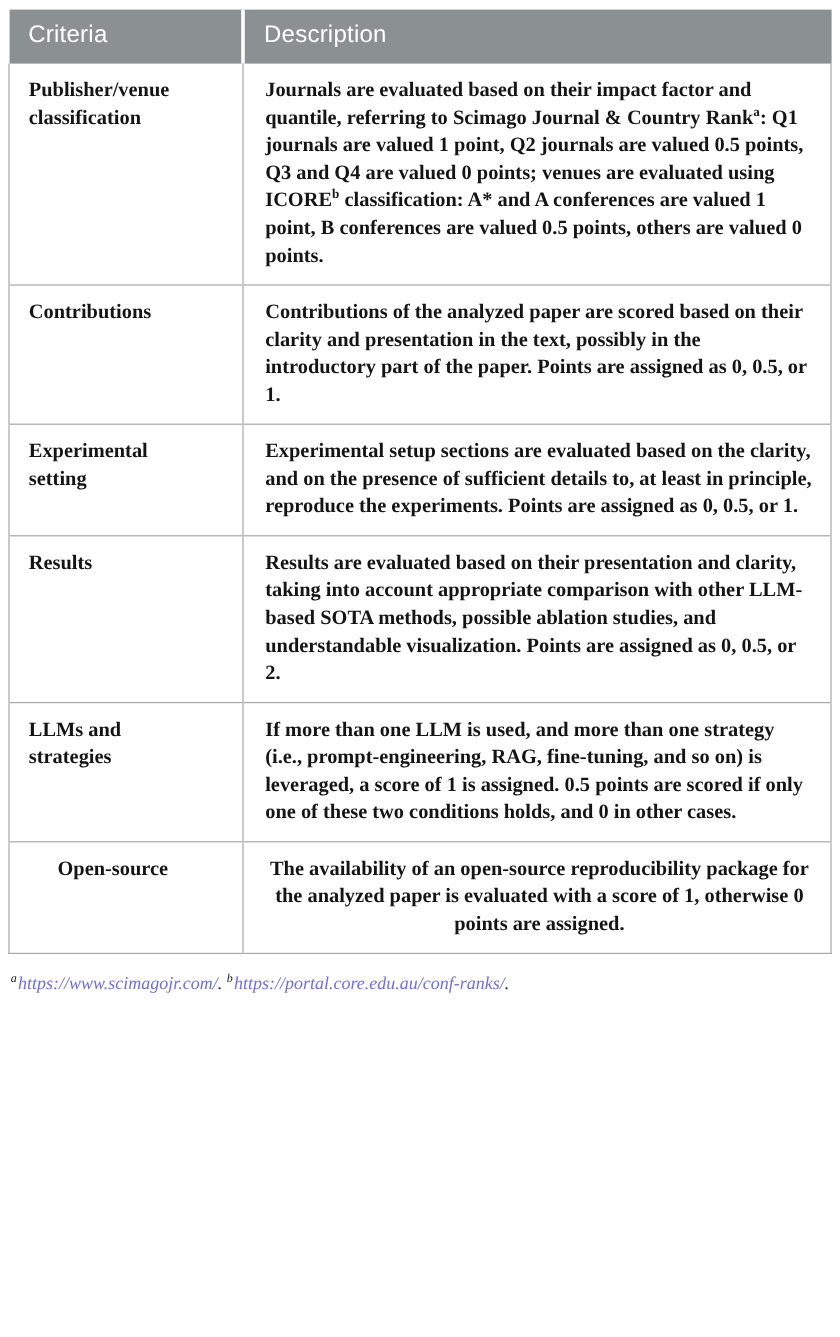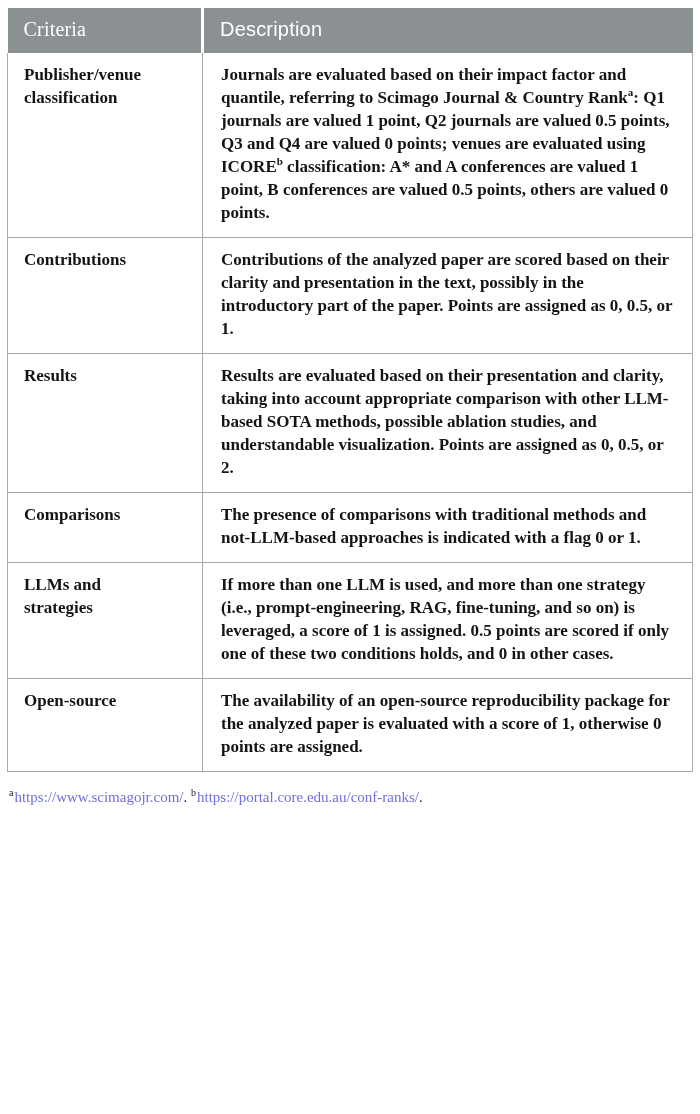--- a/index.html
+++ b/index.html
@@ -32,52 +32,53 @@
     color: var(--header-text);
     font-family: "Liberation Sans", "DejaVu Sans", sans-serif;
     font-weight: 400;
     font-size: 20px;
     letter-spacing: 0.2px;
     text-align: left;
     vertical-align: middle;
     height: 45px;
     padding: 8px 10px 10px 16px;
   }
-  th.col-criteria { width: 195px; font-family: Liberation Serif, serif; }
+  th.col-criteria { width: 195px; }
   th.col-description { border-left: 3px solid #ffffff; }
   tbody td {
     vertical-align: top;
     font-size: 17px;
     line-height: 23px;
     color: var(--body-text);
     padding: 10px 10px 13px 16px;
     font-weight: bold;
   }
   td.cell-criteria { padding-right: 38px; }
   td.cell-description {
     border-left: 1px solid var(--border);
     padding-left: 18px;
     padding-right: 14px;
     margin-top: 32px;
   }
   tbody td:first-child { border-left: 1px solid var(--border); }
   tbody td:last-child  { border-right: 1px solid var(--border); }
   tbody tr + tr td     { border-top: 1px solid var(--border); }
-  tbody tr:last-child td { border-bottom: 1px solid var(--border); }
+  tbody tr:last-child td { border-bottom: 1px solid var(--border); text-align: center; }
   sup {
     font-size: 11px;
     line-height: 0;
     vertical-align: super;
   }
   .footnote {
     margin-top: 15px;
     padding-left: 2px;
     font-size: 15px;
     line-height: 20px;
     color: #1a1a1a;
+    font-style: italic;
   }
   .footnote sup { font-size: 10px; margin-right: 1px; }
   .footnote a {
     color: var(--link);
     text-decoration: none;
     cursor: pointer;
   }
 </style>
 </head>
 <body>
@@ -94,26 +95,26 @@
     <tbody>
       <tr>
         <td class="cell-criteria">Publisher/venue classification</td>
         <td class="cell-description"><span>Journals are evaluated based on their impact factor and quantile, referring to Scimago Journal &amp; Country Rank</span><sup>a</sup><span>: Q1 journals are valued 1 point, Q2 journals are valued 0.5 points, Q3 and Q4 are valued 0 points; venues are evaluated using ICORE</span><sup>b</sup><span> classification: A* and A conferences are valued 1 point, B conferences are valued 0.5 points, others are valued 0 points.</span></td>
       </tr>
       <tr>
         <td class="cell-criteria">Contributions</td>
         <td class="cell-description"><span>Contributions of the analyzed paper are scored based on their clarity and presentation in the text, possibly in the introductory part of the paper. Points are assigned as 0, 0.5, or 1.</span></td>
       </tr>
       <tr>
+        <td class="cell-criteria">Experimental setting</td>
+        <td class="cell-description"><span>Experimental setup sections are evaluated based on the clarity, and on the presence of sufficient details to, at least in principle, reproduce the experiments. Points are assigned as 0, 0.5, or 1.</span></td>
+      </tr>
+      <tr>
         <td class="cell-criteria">Results</td>
         <td class="cell-description"><span>Results are evaluated based on their presentation and clarity, taking into account appropriate comparison with other LLM-based SOTA methods, possible ablation studies, and understandable visualization. Points are assigned as 0, 0.5, or 2.</span></td>
-      </tr>
-      <tr>
-        <td class="cell-criteria">Comparisons</td>
-        <td class="cell-description"><span>The presence of comparisons with traditional methods and not-LLM-based approaches is indicated with a flag 0 or 1.</span></td>
       </tr>
       <tr>
         <td class="cell-criteria">LLMs and strategies</td>
         <td class="cell-description"><span>If more than one LLM is used, and more than one strategy (i.e., prompt-engineering, RAG, fine-tuning, and so on) is leveraged, a score of 1 is assigned. 0.5 points are scored if only one of these two conditions holds, and 0 in other cases.</span></td>
       </tr>
       <tr>
         <td class="cell-criteria">Open-source</td>
         <td class="cell-description"><span>The availability of an open-source reproducibility package for the analyzed paper is evaluated with a score of 1, otherwise 0 points are assigned.</span></td>
       </tr>
     </tbody>

